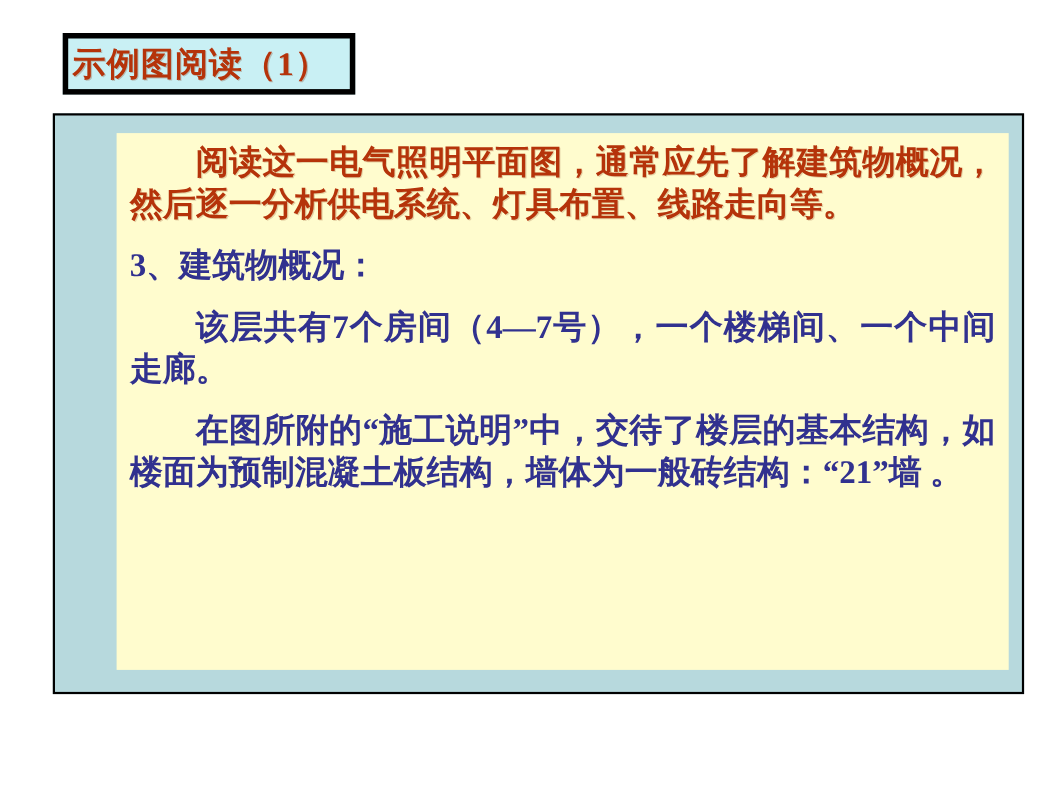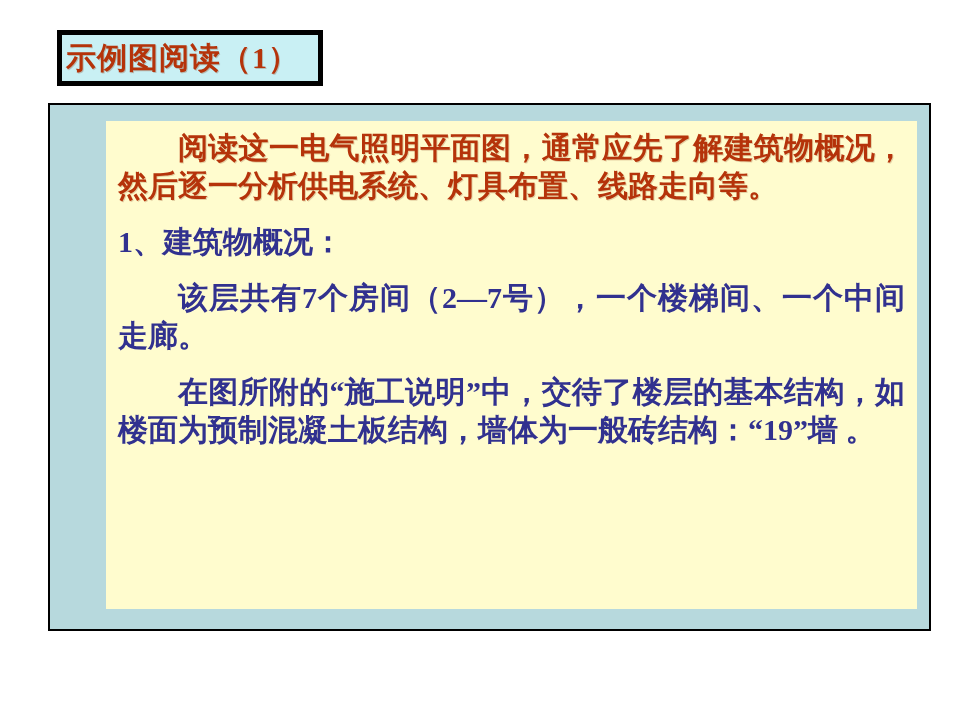--- a/index.html
+++ b/index.html
@@ -84,19 +84,19 @@
 
 <div class="slide">
 
   <div class="title-box">
     <span class="title-text">示例图阅读（1）</span>
   </div>
 
   <div class="content-box">
     <div class="inner-panel">
       <p class="para red indent">阅读这一电气照明平面图，通常应先了解建筑物概况，然后逐一分析供电系统、灯具布置、线路走向等。</p>
-      <p class="para blue">1、建筑物概况：</p>
-      <p class="para blue indent">该层共有7个房间（2—7号），一个楼梯间、一个中间走廊。</p>
-      <p class="para blue indent">在图所附的“施工说明”中，交待了楼层的基本结构，如楼面为预制混凝土板结构，墙体为一般砖结构：“19”墙 。</p>
+      <p class="para blue">3、建筑物概况：</p>
+      <p class="para blue indent">该层共有7个房间（4—7号），一个楼梯间、一个中间走廊。</p>
+      <p class="para blue indent">在图所附的“施工说明”中，交待了楼层的基本结构，如楼面为预制混凝土板结构，墙体为一般砖结构：“21”墙 。</p>
     </div>
   </div>
 
 </div>
 
 </body></html>

